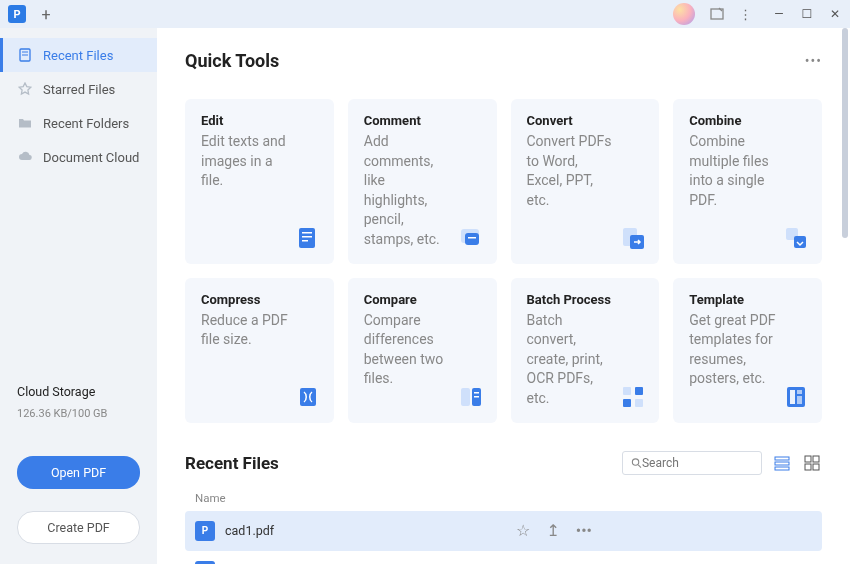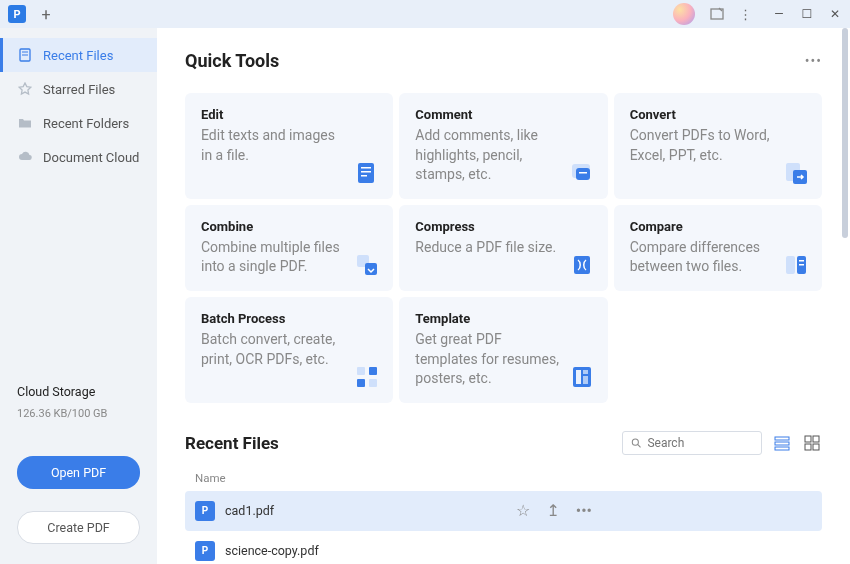--- a/index.html
+++ b/index.html
@@ -17,31 +17,31 @@
 .nav-item{display:flex;align-items:center;padding:9px 14px;cursor:pointer;color:#555;font-size:13px;gap:10px;border-left:3px solid transparent}
 .nav-item.active{color:#3a7de8;background:#e2ecfb;border-left-color:#3a7de8}
 .nav-icon{width:16px;height:16px;display:flex;align-items:center;justify-content:center}
 .sidebar-spacer{flex:1}
 .storage{padding:0 17px 4px;font-size:12.5px;font-weight:400;color:#222}
 .storage-sub{padding:4px 17px 24px;font-size:11px;color:#888}
 .btn{margin:12px 17px 10px;padding:8px 0;border-radius:16px;font-size:12.5px;cursor:pointer;text-align:center;border:1px solid transparent}
 .btn-primary{background:#3a7de8;color:#fff}
 .btn-secondary{background:#fff;color:#555;border-color:#d8dde5}
 .main{flex:1;background:#fff;padding:22px 28px 0 28px;overflow-y:auto;position:relative}
-.section-header{display:flex;align-items:center;justify-content:space-between;margin-bottom:22px}
+.section-header{display:flex;align-items:center;justify-content:space-between;margin-bottom:28px}
 .section-title{font-size:18px;font-weight:700;color:#222}
 .more{color:#888;cursor:pointer;font-size:14px;letter-spacing:1px}
-.grid{display:grid;grid-template-columns:repeat(3,1fr);gap:6px;margin-bottom:28px}
+.grid{display:grid;grid-template-columns:repeat(4,1fr);gap:14px;margin-bottom:28px}
 .card{background:#f4f7fc;border-radius:6px;padding:14px 16px;position:relative;cursor:pointer;min-height:76px}
 .card-title{font-size:13px;font-weight:700;color:#222;margin-bottom:4px}
 .card-desc{font-size:14px;color:#888;line-height:1.4;padding-right:30px}
 .card-icon{position:absolute;right:12px;bottom:12px;width:28px;height:28px;display:flex;align-items:center;justify-content:center}
 .recent-header{display:flex;align-items:center;margin-bottom:10px;gap:10px}
 .recent-title{font-size:17px;font-weight:700;color:#222;flex:1}
-.search{display:flex;align-items:center;border:1px solid #d8dde5;border-radius:3px;padding:4px 8px;width:140px;gap:6px}
+.search{display:flex;align-items:center;border:1px solid #d8dde5;border-radius:3px;padding:4px 8px;width:140px;gap:0}
 .search input{border:none;outline:none;font-size:12px;width:100%;color:#555;background:transparent}
 .view-btn{cursor:pointer;color:#3a7de8;display:flex;align-items:center;justify-content:center;width:20px;height:20px}
 .view-btn.inactive{color:#555}
 .file-header{padding:6px 10px;font-size:11.5px;color:#888}
 .file-row{display:flex;align-items:center;padding:10px;border-radius:4px;cursor:pointer;gap:10px}
 .file-row.selected{background:#e2ecfb}
 .file-icon{width:20px;height:20px;background:#3a7de8;border-radius:3px;display:flex;align-items:center;justify-content:center;color:#fff;font-size:10px;font-weight:bold}
 .file-name{font-size:12.5px;color:#333;flex:1}
 .file-actions{display:flex;gap:16px;color:#888;margin-right:220px}
 .file-actions span{cursor:pointer}

